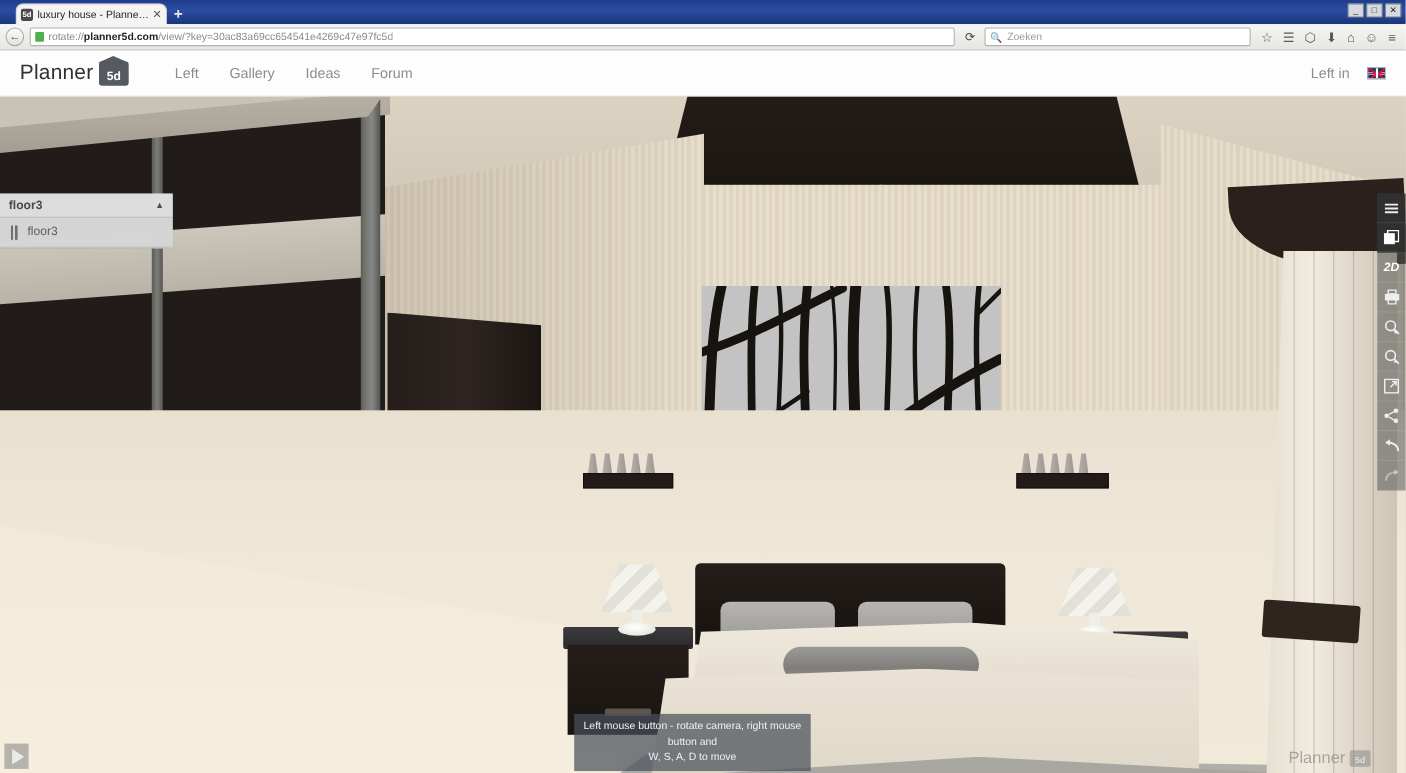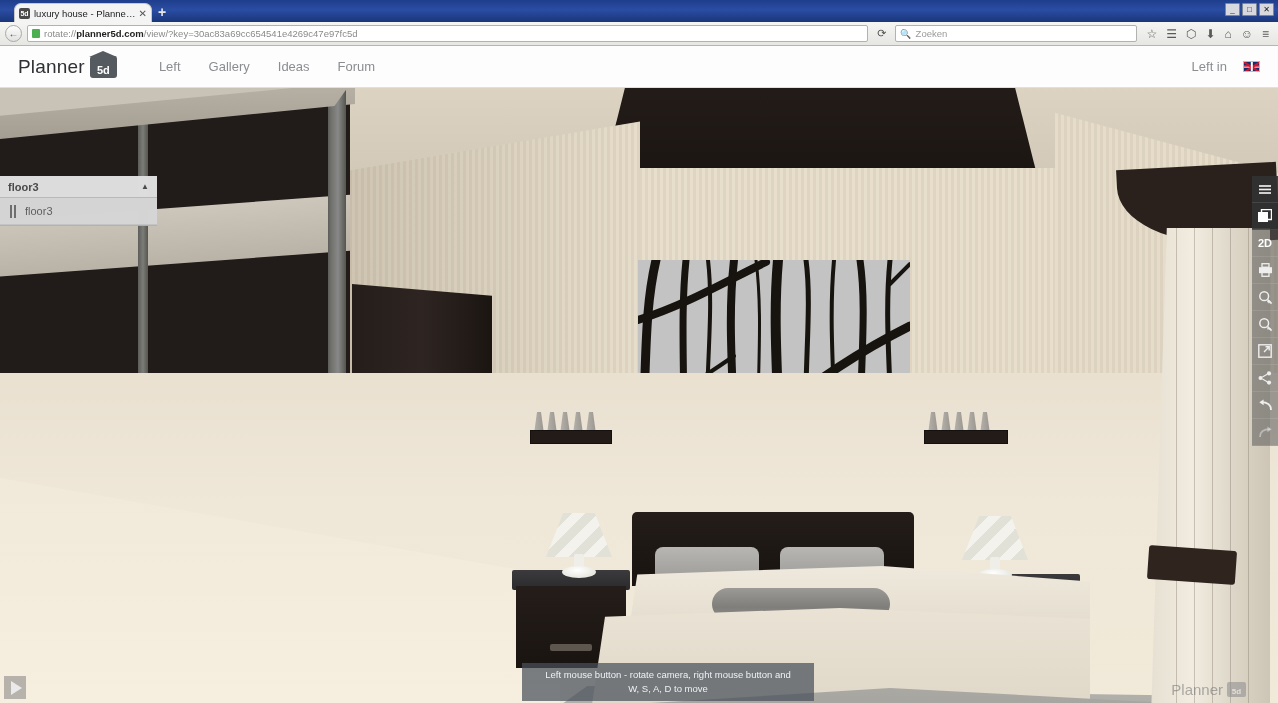--- a/index.html
+++ b/index.html
@@ -383,21 +383,21 @@
     width: 6px; height: 13px; flex: 0 0 6px;
     background: repeating-linear-gradient(to right,
       #6e6e6e 0 2px, transparent 2px 4px);
   }
   .floor-item .lbl { font-size: 11px; color: #5e5e5e; }
   .floor-item.active { background: rgba(214,214,214,.92); }
 
   
   .toolbar {
     position: absolute; right: 0; top: 88px; width: 26px;
-    background: rgba(90,90,90,.55); z-index: 20;
+    background: rgba(90,90,90,.55); z-index: 20; font-style: italic;
   }
   .tb {
     width: 26px; height: 27px; display: flex; align-items: center;
     justify-content: center; cursor: pointer;
     border-bottom: 1px solid rgba(255,255,255,.10);
     color: #f0f0f0;
   }
   .tb svg { display:block; }
   .tb.dark { background: rgba(45,45,45,.80); }
   .tb.label2d { font-size: 11px; font-weight: bold; color:#fff; }
@@ -411,21 +411,21 @@
     cursor: pointer; z-index: 20;
   }
   .playbtn .tri {
     width: 0; height: 0; border-left: 11px solid #eaeaea;
     border-top: 7px solid transparent; border-bottom: 7px solid transparent;
     margin-left: 2px;
   }
 
   
   .hint {
-    position: absolute; left: 522px; bottom: 2px; width: 292px;
+    position: absolute; left: 522px; bottom: 2px; width: 215px;
     background: rgba(72,80,90,.72); color: #eef1f5;
     font-size: 9.5px; line-height: 14px; text-align: center;
     padding: 5px 6px; z-index: 20;
   }
   
   .watermark {
     position: absolute; right: 32px; bottom: 5px; z-index: 19;
     display: flex; align-items: center; gap: 4px; opacity: .55;
   }
   .watermark .w { font-size: 15px; color: #6f6f72; }

